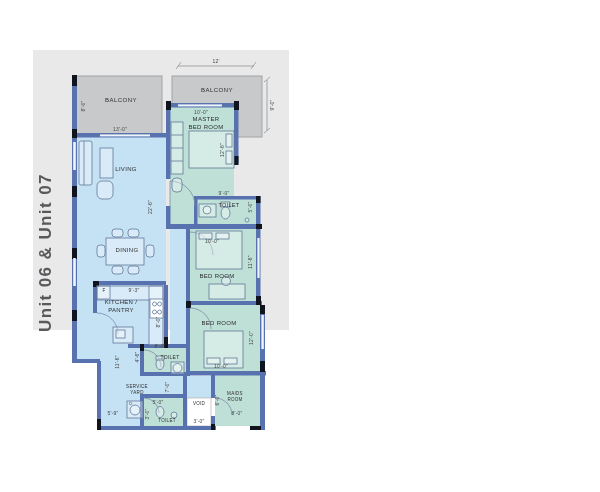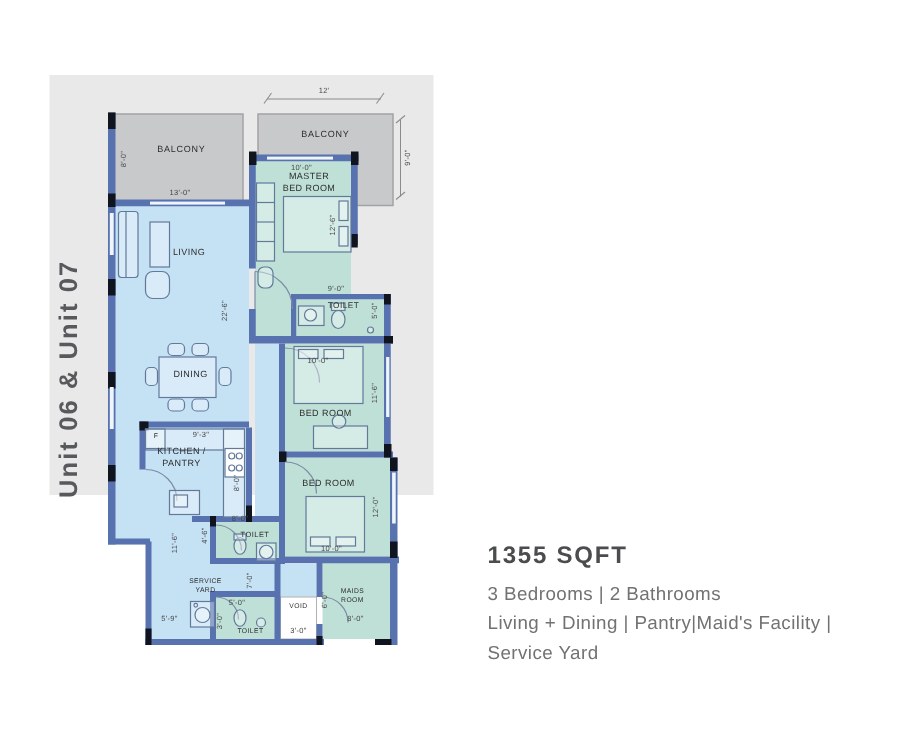--- a/index.html
+++ b/index.html
@@ -252,22 +252,14 @@
   <div class="dim rot" style="left:137px;top:357px;">4'-6"</div>
   <div class="dim rot" style="left:117px;top:362px;">11'-6"</div>
   <div class="dim" style="left:113px;top:413px;">5'-9"</div>
   <div class="dim rot" style="left:167px;top:387px;">7'-0"</div>
   <div class="dim" style="left:158px;top:402px;">5'-0"</div>
   <div class="dim rot" style="left:147px;top:414px;">3'-0"</div>
   <div class="dim" style="left:199px;top:421px;">3'-0"</div>
   <div class="dim rot" style="left:217px;top:400px;">6'-0"</div>
   <div class="dim" style="left:237px;top:413px;">8'-0"</div>
 
-  <div class="details">
-    <div class="area">1355 SQFT</div>
-    <div class="sub">
-      <div>3 Bedrooms | 2 Bathrooms</div>
-      <div>Living + Dining | Pantry|Maid's Facility |</div>
-      <div>Service Yard</div>
-    </div>
-  </div>
 
 </div>
 
 </body></html>

